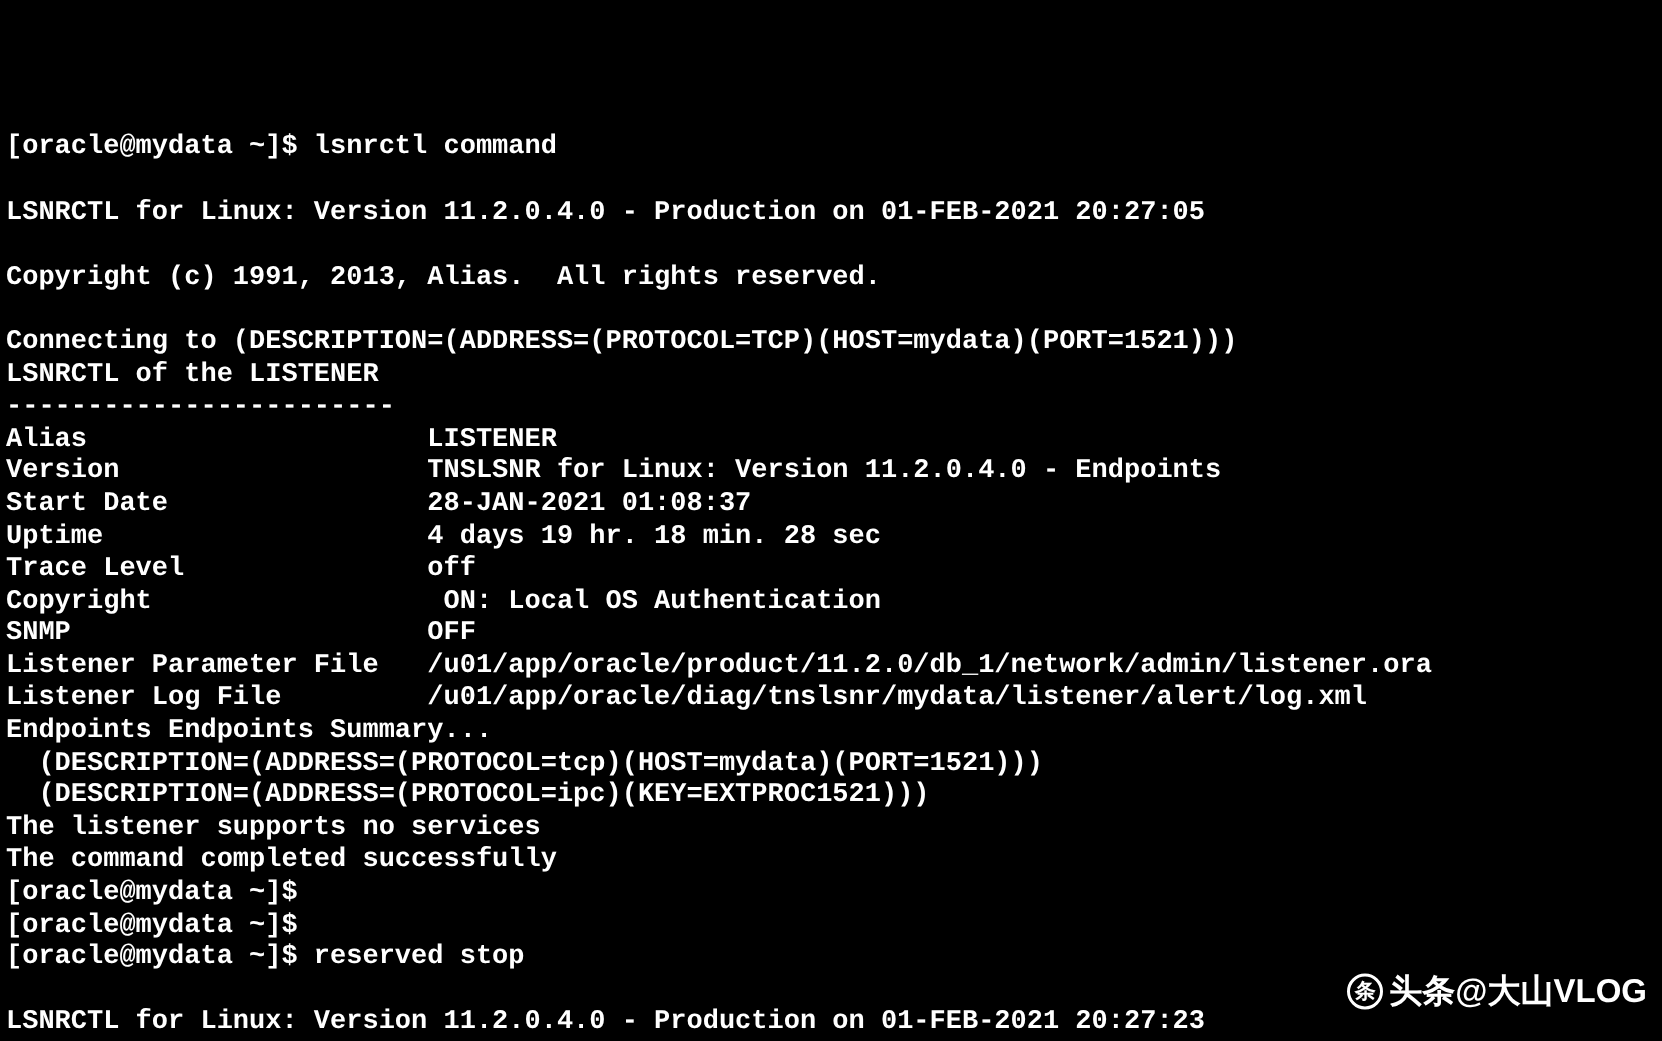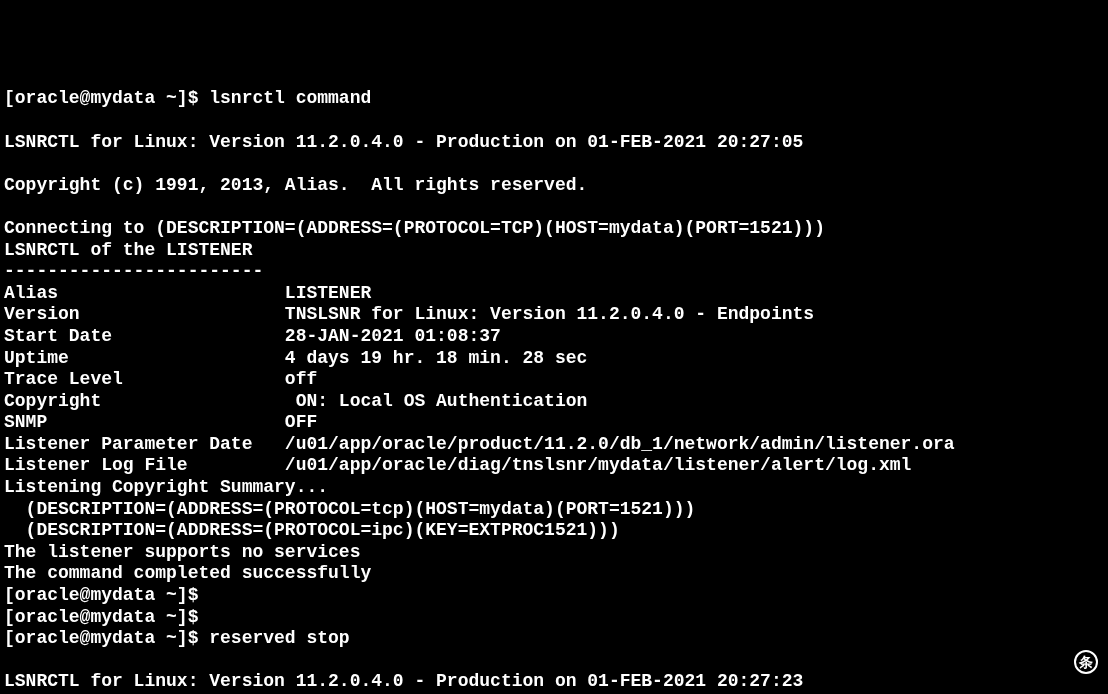--- a/index.html
+++ b/index.html
@@ -61,36 +61,37 @@
 <span>Connecting to (DESCRIPTION=(ADDRESS=(PROTOCOL=TCP)(HOST=mydata)(PORT=1521)))</span>
 <span>LSNRCTL of the LISTENER</span>
 <span>------------------------</span>
 <span>Alias                     LISTENER</span>
 <span>Version                   TNSLSNR for Linux: Version 11.2.0.4.0 - Endpoints</span>
 <span>Start Date                28-JAN-2021 01:08:37</span>
 <span>Uptime                    4 days 19 hr. 18 min. 28 sec</span>
 <span>Trace Level               off</span>
 <span>Copyright                  ON: Local OS Authentication</span>
 <span>SNMP                      OFF</span>
-<span>Listener Parameter Date   /u01/app/oracle/product/11.2.0/db_1/network/admin/listener.ora</span>
+<span>Listener Parameter File   /u01/app/oracle/product/11.2.0/db_1/network/admin/listener.ora</span>
 <span>Listener Log File         /u01/app/oracle/diag/tnslsnr/mydata/listener/alert/log.xml</span>
-<span>Listening Copyright Summary...</span>
+<span>Endpoints Endpoints Summary...</span>
 <span>  (DESCRIPTION=(ADDRESS=(PROTOCOL=tcp)(HOST=mydata)(PORT=1521)))</span>
 <span>  (DESCRIPTION=(ADDRESS=(PROTOCOL=ipc)(KEY=EXTPROC1521)))</span>
 <span>The listener supports no services</span>
 <span>The command completed successfully</span>
 <span>[oracle@mydata ~]$ </span>
 <span>[oracle@mydata ~]$ </span>
 <span>[oracle@mydata ~]$ </span><span>reserved stop</span>
 <span></span>
 <span>LSNRCTL for Linux: Version 11.2.0.4.0 - Production on 01-FEB-2021 20:27:23</span>
 <span></span>
 
 <span></span>
 
 </div>
 
 <div class="watermark">
   <span class="watermark-icon">条</span>
+  <span>头条@大山VLOG</span>
 </div>
 
 
 
 
 </body></html>

